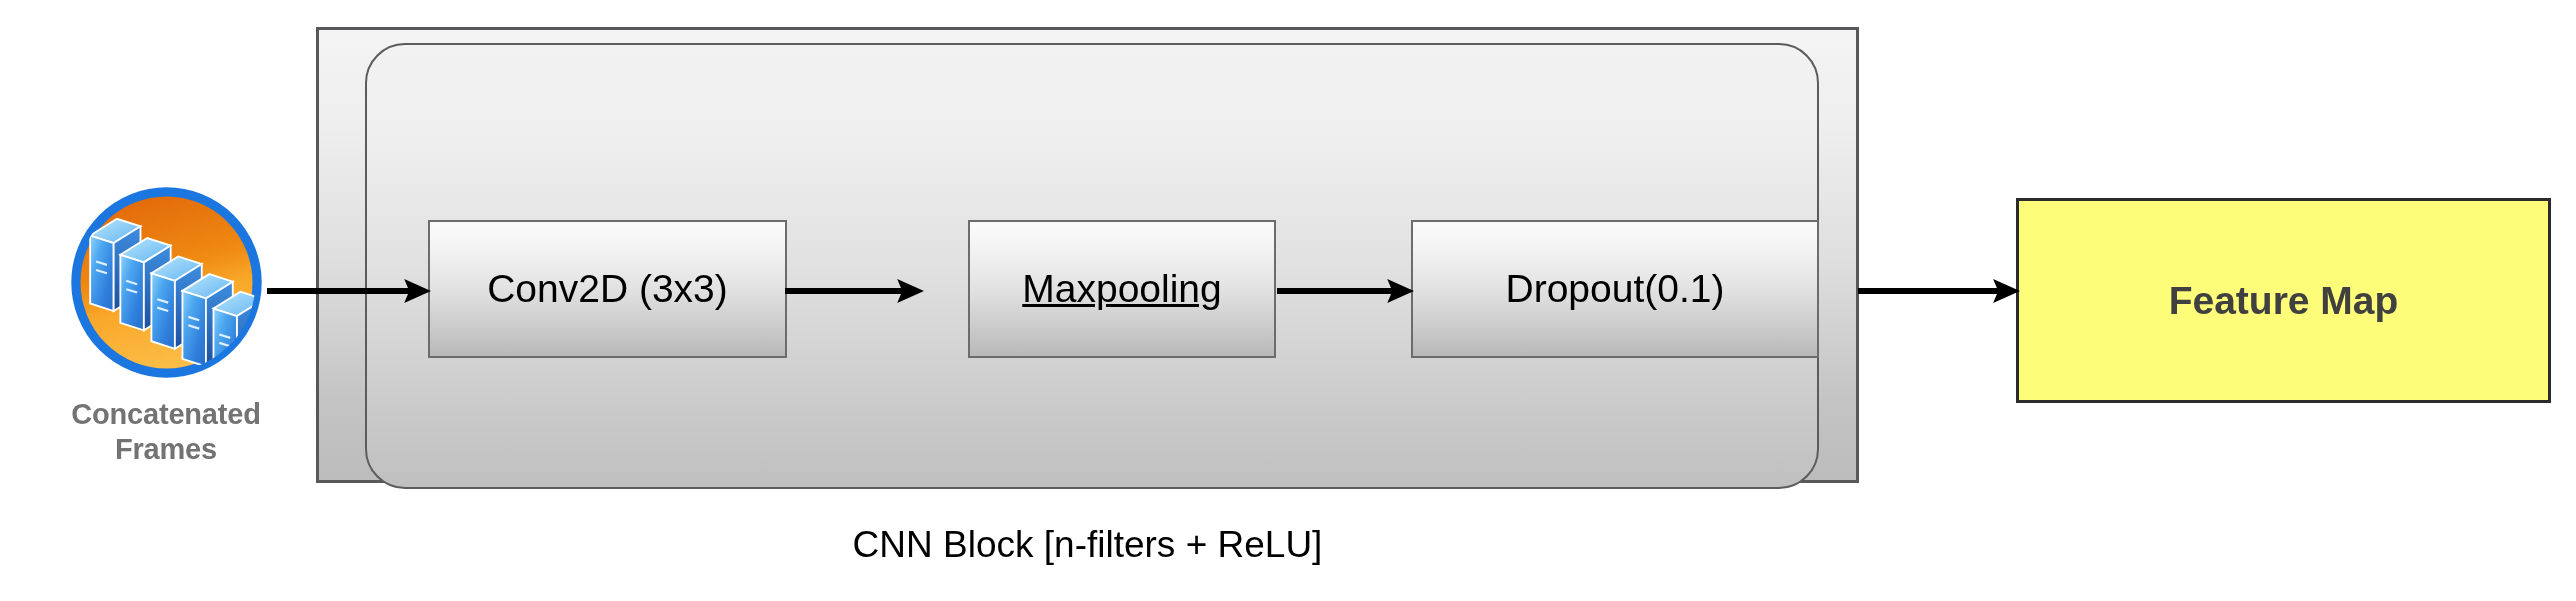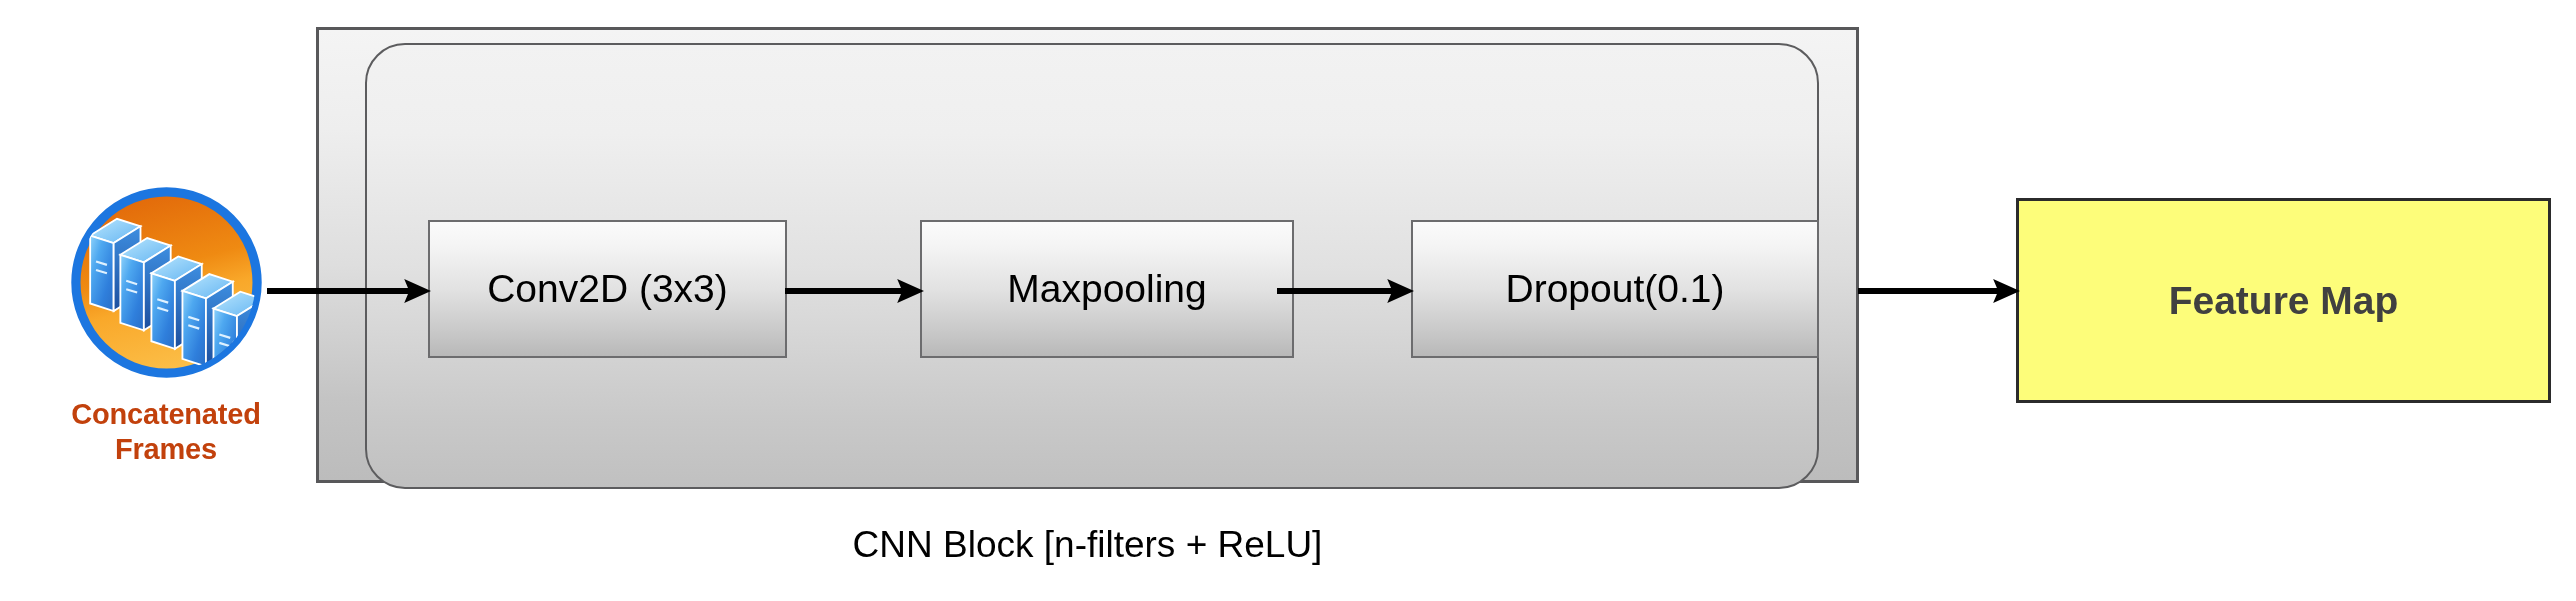--- a/index.html
+++ b/index.html
@@ -35,21 +35,21 @@
   }
   #input-caption {
     position: absolute;
     left: -34px;
     top: 216px;
     width: 270px;
     text-align: center;
     font-size: 29px;
     font-weight: bold;
     line-height: 1.22;
-    color: #c2410c;
+    color: #737373;
     letter-spacing: -0.2px;
     white-space: pre-line;
   }
 
   
   #cnn-outer {
     position: absolute;
     left: 316px;
     top: 27px;
     width: 1543px;
@@ -87,21 +87,21 @@
     border: 2.5px solid #6c6c6e;
     background: linear-gradient(to bottom, #fbfbfb 0%, #f4f4f4 18%, #e2e2e2 50%, #c5c5c5 86%, #b8b8b8 100%);
     display: flex;
     align-items: center;
     justify-content: center;
     font-size: 39px;
     color: #000000;
     letter-spacing: 0px;
   }
   #box-conv2d    { left: 428px;  top: 220px; width: 359px; height: 138px; }
-  #box-maxpool   { left: 920px; top: 220px; width: 374px; height: 138px; }
+  #box-maxpool   { left: 968px; top: 220px; width: 308px; height: 138px; text-decoration: underline; }
   #box-dropout   { left: 1411px; top: 220px; width: 408px; height: 138px; }
 
   
   #box-featuremap {
     position: absolute;
     left: 2016px;
     top: 198px;
     width: 535px;
     height: 205px;
     box-sizing: border-box;

